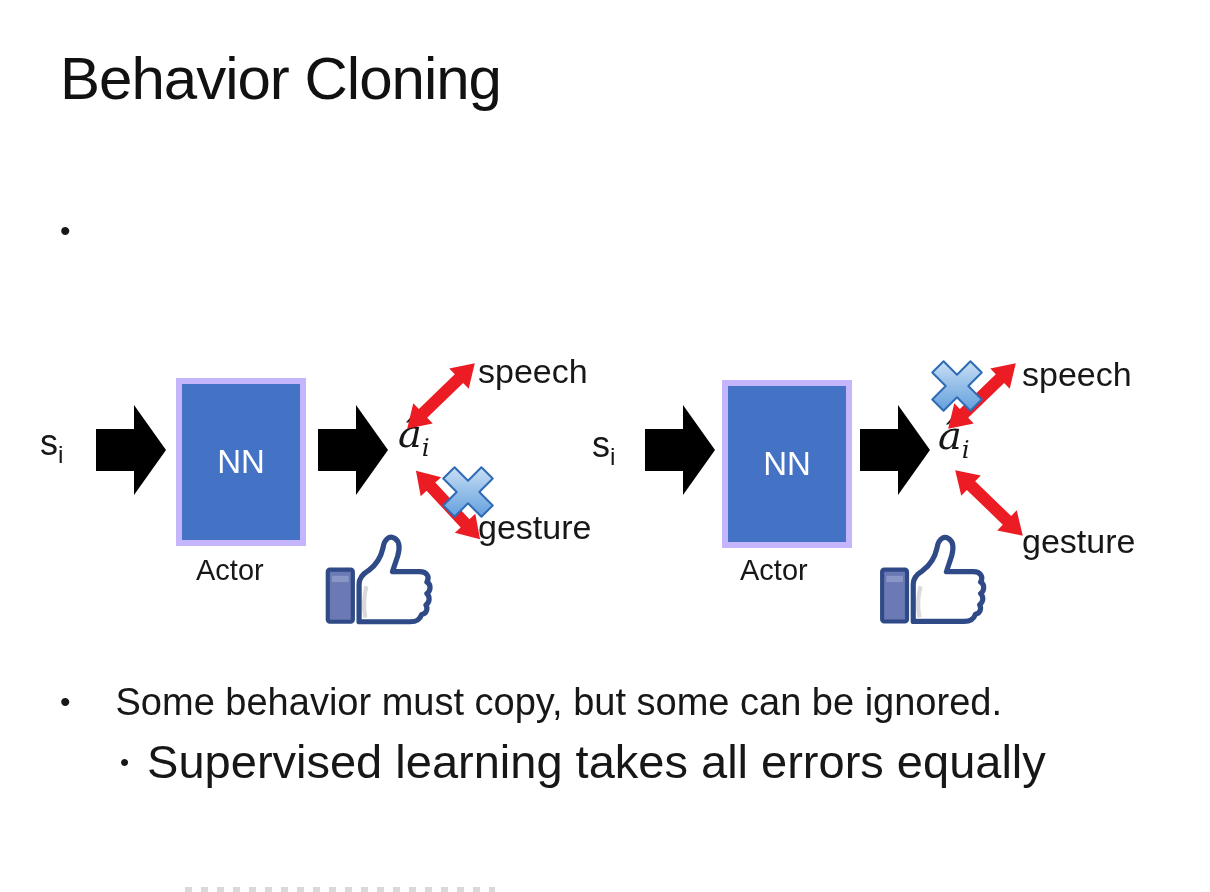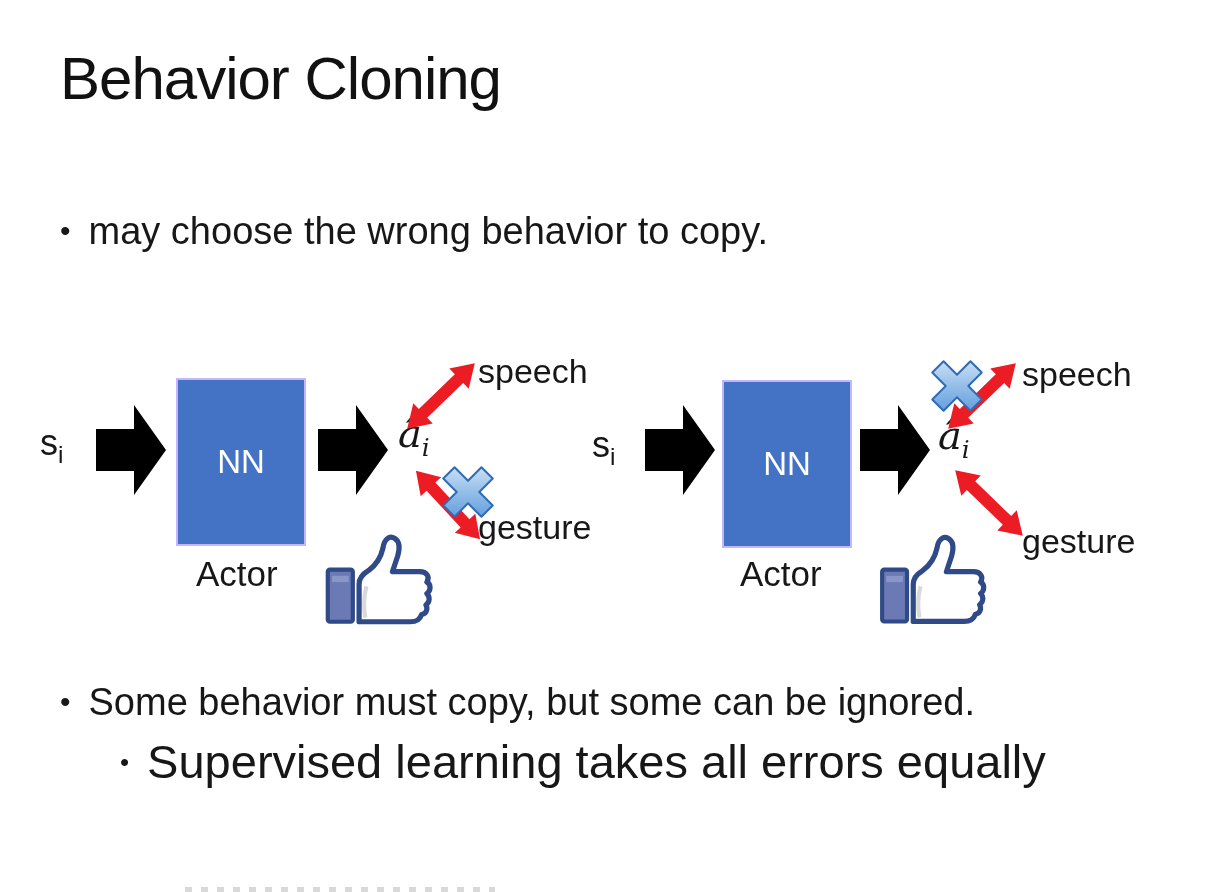--- a/index.html
+++ b/index.html
@@ -13,45 +13,45 @@
   }
   .title{
     position:absolute;left:60px;top:44px;
     font-size:60px;font-weight:400;letter-spacing:-1px;color:#111;
   }
   .bullet-row{position:absolute;display:flex;align-items:flex-start;}
   .bullet-marker{font-size:30px;line-height:52px;margin-right:18px;}
   .b1{left:60px;top:205px;}
   .b1 .bullet-text{font-size:38px;line-height:52px;}
   .b2{left:60px;top:676px;}
-  .b2 .bullet-text{font-size:38px;line-height:52px;}
+  .b2 .bullet-text{font-size:38px;line-height:52px;margin-left:27px;}
   .b2sub{left:120px;top:738px;}
   .b2sub .bullet-marker{font-size:26px;line-height:48px;}
   .b2sub .bullet-text{font-size:47px;line-height:48px;}
 
   .diagram-group{position:absolute;top:350px;width:620px;height:285px;}
   .group-left{left:0px;}
   .group-right{left:548px;}
 
   .state-label{position:absolute;font-size:36px;}
   .state-label sub{font-size:0.68em;}
   .ahat-label{
     position:absolute;
     font-family:"DejaVu Serif", serif;font-style:italic;
     font-size:40px;
   }
   .ahat-label sub{font-size:0.62em;font-style:italic;}
 
   .nn-box{
     position:absolute;width:130px;height:168px;
-    background:#4472c4;border:2px solid #c4b5fd;box-sizing:border-box;
+    background:#4472c4;border:6px solid #c4b5fd;box-sizing:border-box;
     display:flex;align-items:center;justify-content:center;
   }
   .nn-box-label{color:#ffffff;font-size:33px;}
-  .actor-label{position:absolute;font-size:35px;}
+  .actor-label{position:absolute;font-size:29px;}
   .io-arrow{position:absolute;}
   .dbl-arrow{position:absolute;}
   .word-label{position:absolute;font-size:34px;text-align:center;}
   .cross{position:absolute;}
   .thumb{position:absolute;}
 
   .cutoff-artifact{
     position:absolute;left:185px;top:887px;width:310px;height:5px;
     background:repeating-linear-gradient(90deg,#cfcfcf 0 7px,transparent 7px 16px);
     opacity:.8;
@@ -70,21 +70,20 @@
   </defs>
 </svg>
 
 <div class="slide">
 
   <div class="title">Behavior Cloning</div>
 
   <div class="bullet-row b1">
     <span class="bullet-marker">•</span>
     <div class="bullet-text">
-      <div>may choose the wrong behavior to copy.</div>
     </div>
   </div>
 
   <div class="diagram-group group-left">
 
     <div class="state-label" style="left:40px;top:72px;">
       <span>s</span><sub>i</sub>
     </div>
 
     <svg class="io-arrow" style="left:96px;top:52px;" width="72" height="96" viewBox="0 0 72 96">

